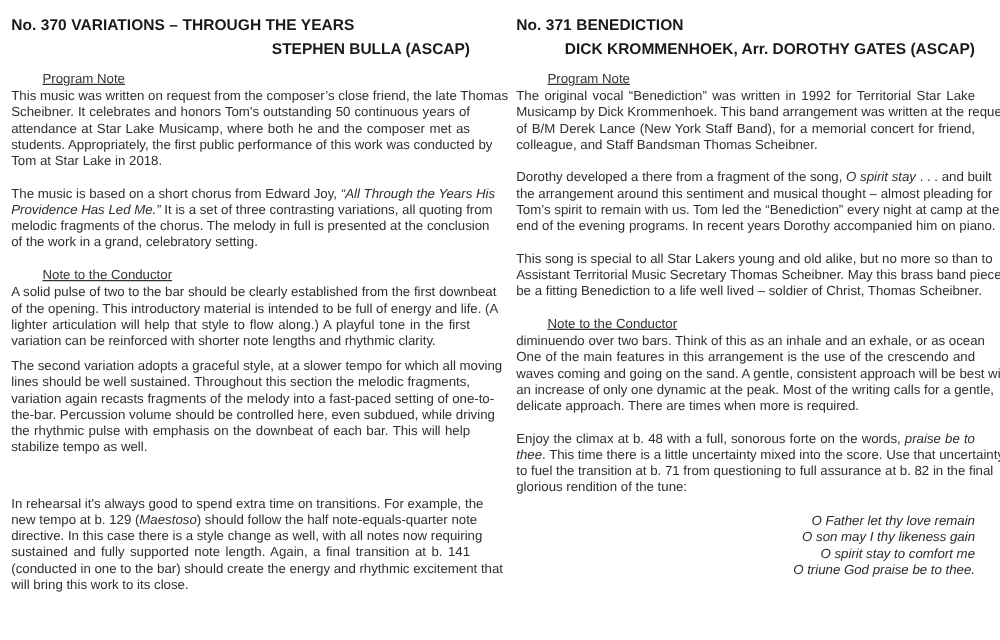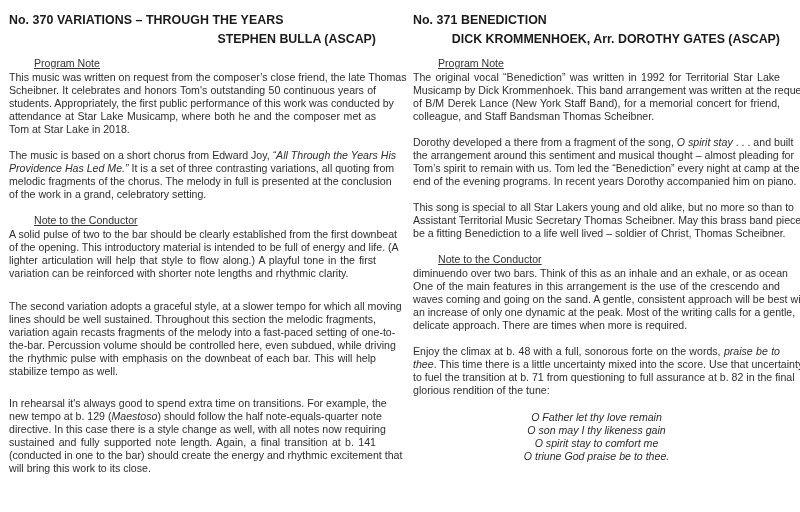--- a/index.html
+++ b/index.html
@@ -34,53 +34,53 @@
     display: block; height: 13px; line-height: 13px;
     font-size: 10.6px; white-space: nowrap;
     text-align: justify; text-align-last: justify;
     color: #2e2e2e;
   }
   .line.last { text-align-last: left; }
   .line i { font-style: italic; }
   .verse { position: absolute; left: 0; width: 100%; text-align: center; }
   .verse .vline {
     display: block; height: 13px; line-height: 13px;
-    font-size: 10.6px; font-style: italic; white-space: nowrap;
+    font-size: 10.6px; font-style: italic; white-space: nowrap; text-align: right;
   }
 </style>
 </head>
 <body>
 
 <div class="col col-left">
   <div class="title">No. 370 VARIATIONS – THROUGH THE YEARS</div>
   <div class="subtitle">STEPHEN BULLA (ASCAP)</div>
 
   <div class="section-head" style="top:57px">Program Note</div>
   <div class="para" style="top:71px">
       <span class="line"><span>This music was written on request from the composer’s close friend, the late Thomas</span></span>
       <span class="line"><span>Scheibner.  It celebrates and honors Tom's outstanding 50 continuous years of</span></span>
+      <span class="line"><span>attendance at Star Lake Musicamp, where both he and the composer met as</span></span>
       <span class="line"><span>students.  Appropriately, the first public performance of this work was conducted by</span></span>
-      <span class="line"><span>attendance at Star Lake Musicamp, where both he and the composer met as</span></span>
       <span class="line last"><span>Tom at Star Lake in 2018.</span></span>
     </div>
   <div class="para" style="top:149px">
       <span class="line"><span>The music is based on a short chorus from Edward Joy, </span><i>“All Through the Years His</i></span>
       <span class="line"><i>Providence Has Led Me.”</i><span>  It is a set of three contrasting variations, all quoting from</span></span>
       <span class="line"><span>melodic fragments of the chorus.  The melody in full is presented at the conclusion</span></span>
       <span class="line last"><span>of the work in a grand, celebratory setting.</span></span>
     </div>
 
   <div class="section-head" style="top:214px">Note to the Conductor</div>
   <div class="para" style="top:228px">
       <span class="line"><span>A solid pulse of two to the bar should be clearly established from the first downbeat</span></span>
       <span class="line"><span>of the opening.  This introductory material is intended to be full of energy and life.  (A</span></span>
       <span class="line"><span>lighter articulation will help that style to flow along.)  A playful tone in the first</span></span>
       <span class="line last"><span>variation can be reinforced with shorter note lengths and rhythmic clarity.</span></span>
     </div>
-  <div class="para" style="top:300px">
+  <div class="para" style="top:287px">
       <span class="line"><span>The second variation adopts a graceful style, at a slower tempo for which all moving</span></span>
       <span class="line"><span>lines should be well sustained.  Throughout this section the melodic fragments,</span></span>
       <span class="line"><span>variation again recasts fragments of the melody into a fast-paced setting of one-to-</span></span>
       <span class="line"><span>the-bar.  Percussion volume should be controlled here, even subdued, while driving</span></span>
       <span class="line"><span>the rhythmic pulse with emphasis on the downbeat of each bar.  This will help</span></span>
       <span class="line last"><span>stabilize tempo as well.</span></span>
     </div>
   <div class="para" style="top:397px">
       <span class="line"><span>In rehearsal it's always good to spend extra time on transitions.  For example, the</span></span>
       <span class="line"><span>new tempo at b. 129 (</span><i>Maestoso</i><span>) should follow the half note-equals-quarter note</span></span>

